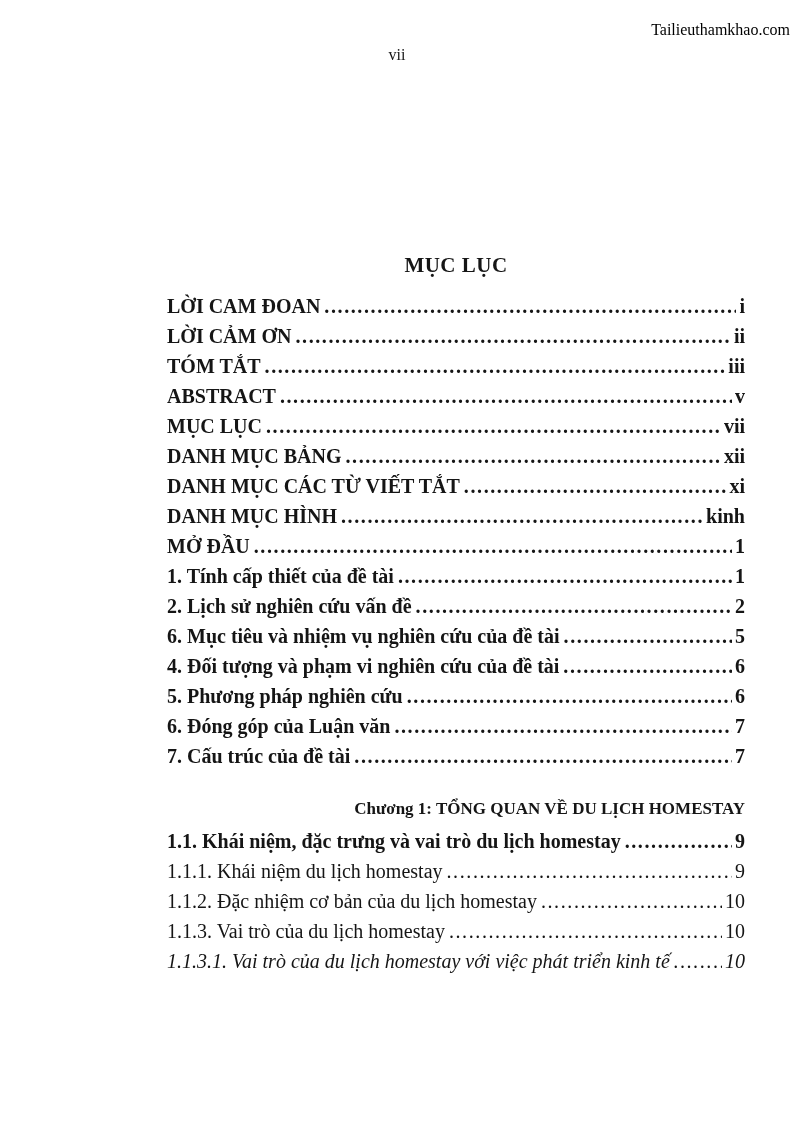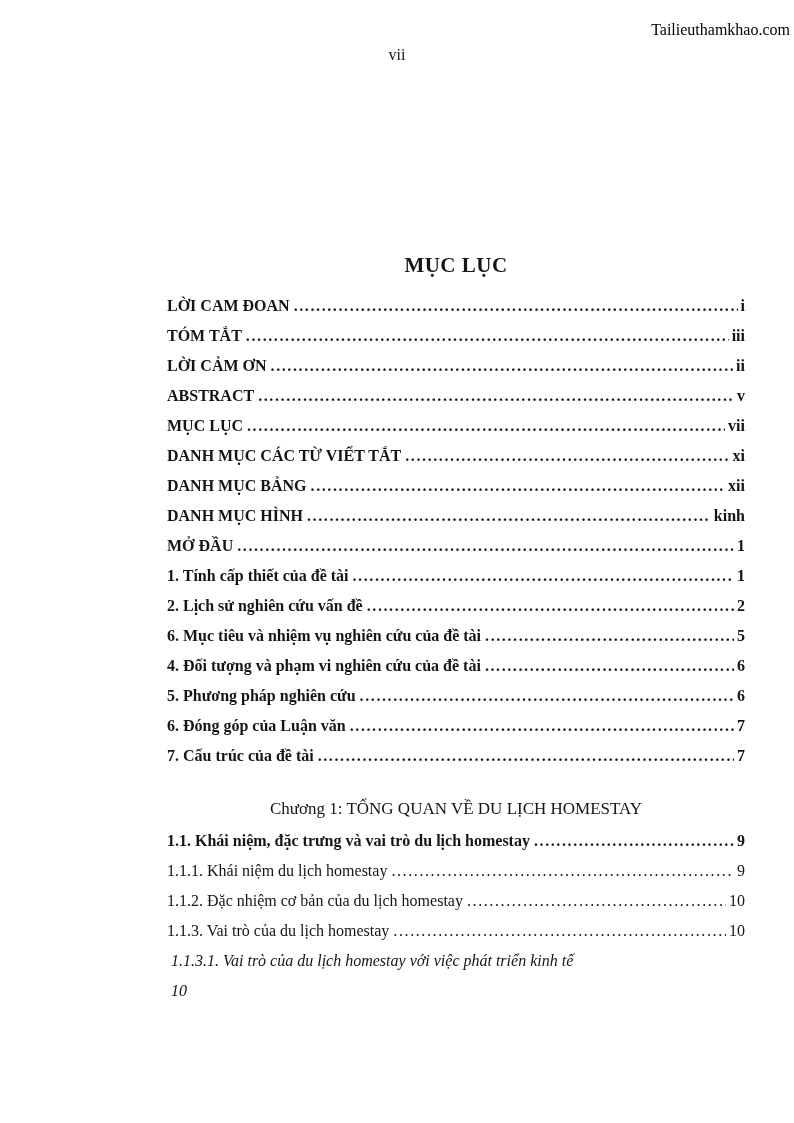--- a/index.html
+++ b/index.html
@@ -42,90 +42,90 @@
     font-size: 21px;
     font-weight: bold;
     letter-spacing: 0.5px;
     line-height: 30px;
   }
   .toc-row {
     display: flex;
     align-items: baseline;
     height: 30px;
     line-height: 30px;
-    font-size: 16px;
+    font-size: 20px;
   }
   .toc-row .label { white-space: nowrap; }
   .toc-row .dots {
     flex: 1;
     overflow: hidden;
     white-space: nowrap;
     margin: 0 3px 0 4px;
   }
   .toc-row .dots::after {
     content: "..........................................................................................................................................";
     letter-spacing: 1.6px;
   }
   .toc-row .pg { white-space: nowrap; }
   .style-bold { font-weight: bold; }
-  .style-italic { font-style: italic; flex-direction: column; }
+  .style-italic { font-style: italic; }
   .style-regular { font-weight: normal; align-items: center; }
   .chapter-heading {
     margin: 23px 0 2px 0;
-    text-align: center;
+    text-align: right;
     font-size: 17px;
-    font-weight: normal;
+    font-weight: bold;
     line-height: 30px;
   }
 </style>
 </head>
 <body>
 
 <div class="watermark">Tailieuthamkhao.com</div>
 
 <div class="page-number">vii</div>
 
 <div class="toc-container">
   <h1 class="toc-title">MỤC LỤC</h1>
 
   <div>
       <div class="toc-row style-bold">
     <span class="label">LỜI CAM ĐOAN</span>
     <span class="dots"></span>
     <span class="pg">i</span>
   </div>
       <div class="toc-row style-bold">
+    <span class="label">LỜI CẢM ƠN</span>
+    <span class="dots"></span>
+    <span class="pg">ii</span>
+  </div>
+      <div class="toc-row style-bold">
     <span class="label">TÓM TẮT</span>
     <span class="dots"></span>
     <span class="pg">iii</span>
   </div>
       <div class="toc-row style-bold">
-    <span class="label">LỜI CẢM ƠN</span>
-    <span class="dots"></span>
-    <span class="pg">ii</span>
-  </div>
-      <div class="toc-row style-bold">
     <span class="label">ABSTRACT</span>
     <span class="dots"></span>
     <span class="pg">v</span>
   </div>
       <div class="toc-row style-bold">
     <span class="label">MỤC LỤC</span>
     <span class="dots"></span>
     <span class="pg">vii</span>
   </div>
       <div class="toc-row style-bold">
+    <span class="label">DANH MỤC BẢNG</span>
+    <span class="dots"></span>
+    <span class="pg">xii</span>
+  </div>
+      <div class="toc-row style-bold">
     <span class="label">DANH MỤC CÁC TỪ VIẾT TẮT</span>
     <span class="dots"></span>
     <span class="pg">xi</span>
-  </div>
-      <div class="toc-row style-bold">
-    <span class="label">DANH MỤC BẢNG</span>
-    <span class="dots"></span>
-    <span class="pg">xii</span>
   </div>
       <div class="toc-row style-bold">
     <span class="label">DANH MỤC HÌNH</span>
     <span class="dots"></span>
     <span class="pg">kinh</span>
   </div>
       <div class="toc-row style-bold">
     <span class="label">MỞ ĐẦU</span>
     <span class="dots"></span>
     <span class="pg">1</span>

